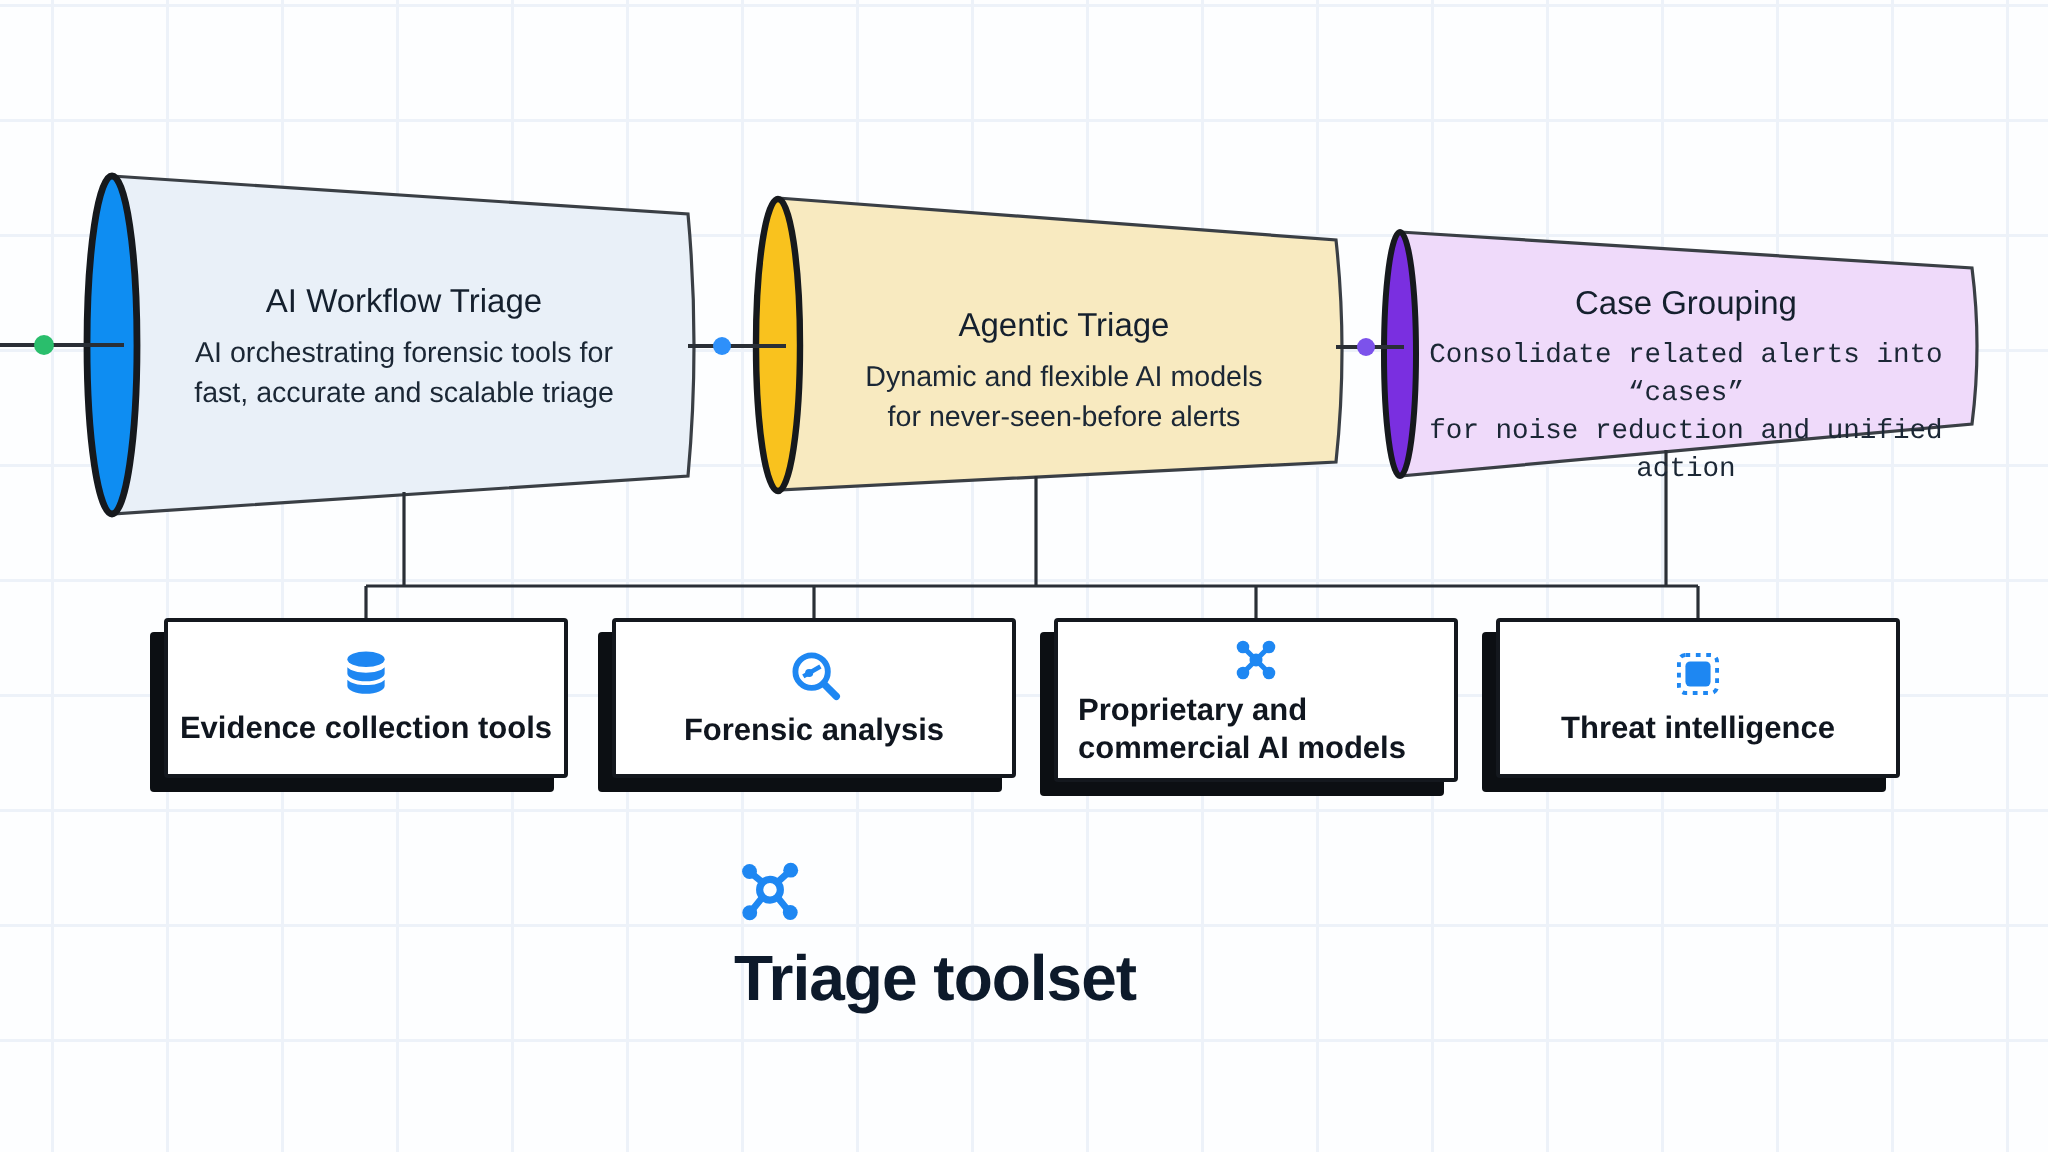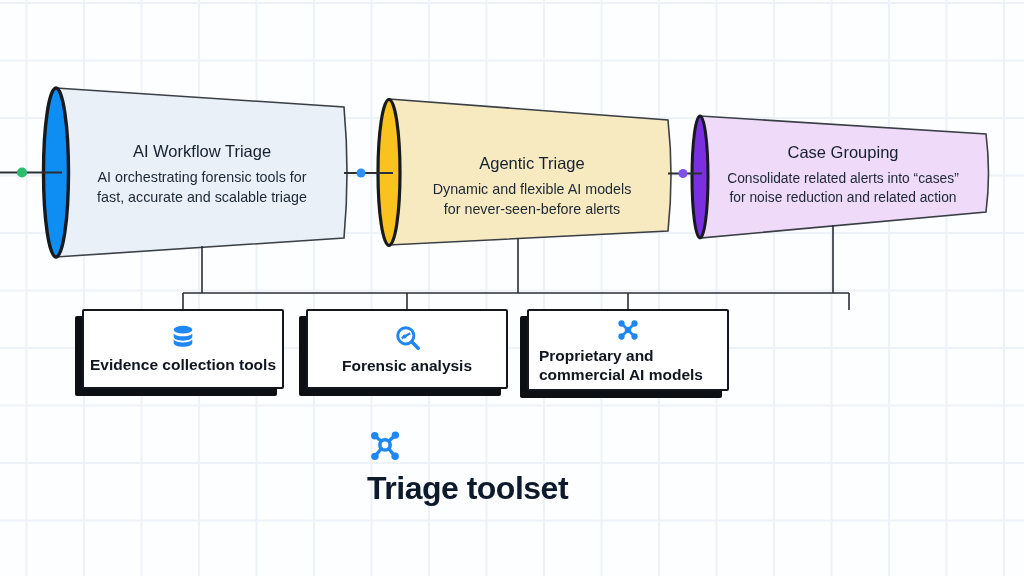--- a/index.html
+++ b/index.html
@@ -10,21 +10,21 @@
     background-image:
       linear-gradient(#edf2f9 1.5px, transparent 1.5px),
       linear-gradient(90deg,#edf2f9 1.5px, transparent 1.5px);
     background-size:57.5px 57.5px;
     background-position:25.5px 2px;
   }
   #diagram-svg{position:absolute;left:0;top:0;}
   .stage-text{position:absolute;text-align:center;}
   .stage-title{font-size:16.5px;font-weight:400;color:#15202e;margin-bottom:7px;}
   .stage-desc{font-size:14.3px;line-height:19.5px;color:#1b2735;}
-  .stage-text.s3 .stage-desc{font-size:13.8px;line-height:19px;}
+  .stage-text.s3 .stage-desc{font-size:13.8px;line-height:19px;font-family:Liberation Mono, monospace;}
   .tool-box{
     position:absolute;width:202px;height:80px;box-sizing:border-box;
     background:#ffffff;border:2px solid #14181e;border-radius:2px;
     box-shadow:-7px 7px 0 0 #0c0f13;
     display:flex;flex-direction:column;align-items:center;justify-content:center;gap:5px;
   }
   .tool-label{font-size:15.5px;font-weight:700;color:#10161f;white-space:nowrap;line-height:19px;}
   .tool-box.wrap2 .tool-label{white-space:normal;max-width:178px;text-align:left;}
   .toolset-footer{position:absolute;left:367px;top:428px;width:300px;text-align:left;}
   .toolset-title{font-size:32px;font-weight:700;color:#0d1a2b;margin-top:2px;letter-spacing:-0.5px;}
@@ -77,21 +77,21 @@
     <div class="stage-desc">
       <div>Dynamic and flexible AI models</div>
       <div>for never-seen-before alerts</div>
     </div>
   </div>
 
   <div class="stage-text s3" style="left:701px;top:143px;width:284px;">
     <div class="stage-title">Case Grouping</div>
     <div class="stage-desc">
       <div>Consolidate related alerts into “cases”</div>
-      <div>for noise reduction and related action</div>
+      <div>for noise reduction and unified action</div>
     </div>
   </div>
 
   <div class="tool-box" style="left:82px;top:309px;align-items:center;">
     <svg width="26" height="26" viewBox="0 0 24 24" fill="currentColor" color="#1e87f2">
       <ellipse cx="12" cy="5.2" rx="8.6" ry="3.6"></ellipse>
       <path d="M3.4 8.9c1.7 1.7 4.9 2.5 8.6 2.5s6.9-.8 8.6-2.5v2.9c0 2-3.85 3.6-8.6 3.6s-8.6-1.6-8.6-3.6z"></path>
       <path d="M3.4 14.6c1.7 1.7 4.9 2.5 8.6 2.5s6.9-.8 8.6-2.5v2.9c0 2-3.85 3.6-8.6 3.6s-8.6-1.6-8.6-3.6z"></path>
     </svg>
     <div class="tool-label">Evidence collection tools</div>
@@ -117,20 +117,27 @@
       </g>
       <circle cx="12" cy="12" r="3" stroke="none"></circle>
       <circle cx="6" cy="6" r="2.9" stroke="none"></circle>
         <circle cx="18" cy="6" r="2.9" stroke="none"></circle>
       <circle cx="6" cy="18" r="2.9" stroke="none"></circle>
         <circle cx="18" cy="18" r="2.9" stroke="none"></circle>
     </svg>
     <div class="tool-label">Proprietary and commercial AI models</div>
   </div>
 
+  <div class="tool-box" style="left:748px;top:309px;">
+    <svg width="26" height="26" viewBox="0 0 24 24" color="#1e87f2">
+      <rect x="6.2" y="6.2" width="11.6" height="11.6" rx="2.2" fill="currentColor"></rect>
+      <rect x="3.2" y="3.2" width="17.6" height="17.6" rx="3" fill="none" stroke="currentColor" stroke-width="1.8" stroke-dasharray="2.2 2.6"></rect>
+    </svg>
+    <div class="tool-label">Threat intelligence</div>
+  </div>
 
   <div class="toolset-footer">
     <svg width="36" height="36" viewBox="0 0 32 32" fill="currentColor" stroke="currentColor" color="#1e87f2">
       <g stroke-width="3" stroke-linecap="round">
         <line x1="12.8" y1="11.8" x2="7.5" y2="7.5"></line>
         <line x1="19.2" y1="11.8" x2="24.7" y2="6.8"></line>
         <line x1="12.8" y1="18.2" x2="7.6" y2="24.6"></line>
         <line x1="19.2" y1="18.2" x2="24.4" y2="24.6"></line>
       </g>
       <circle cx="6.9" cy="6.9" r="3.3" stroke="none"></circle>

